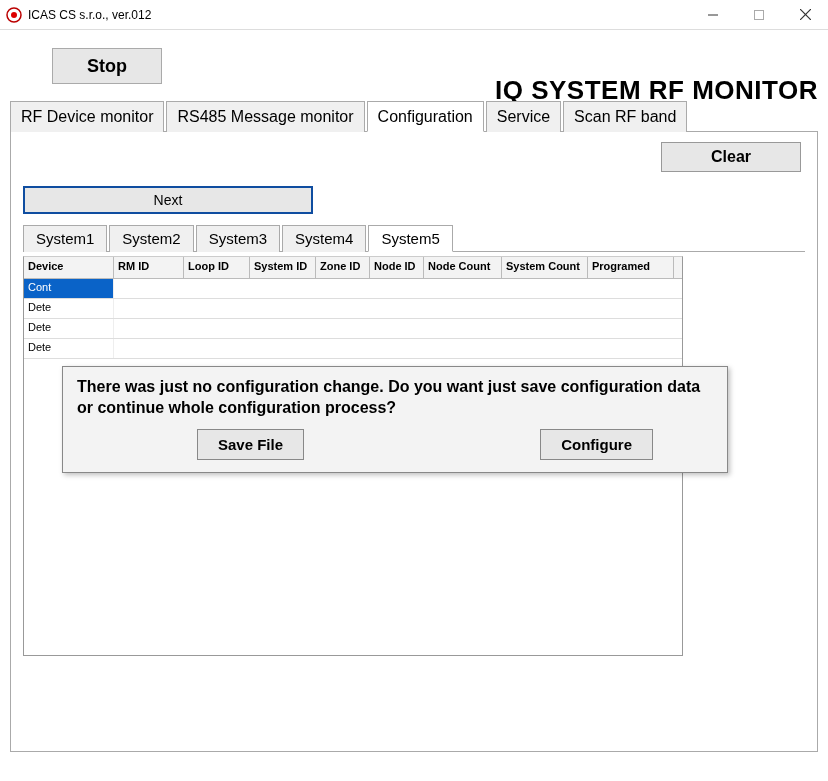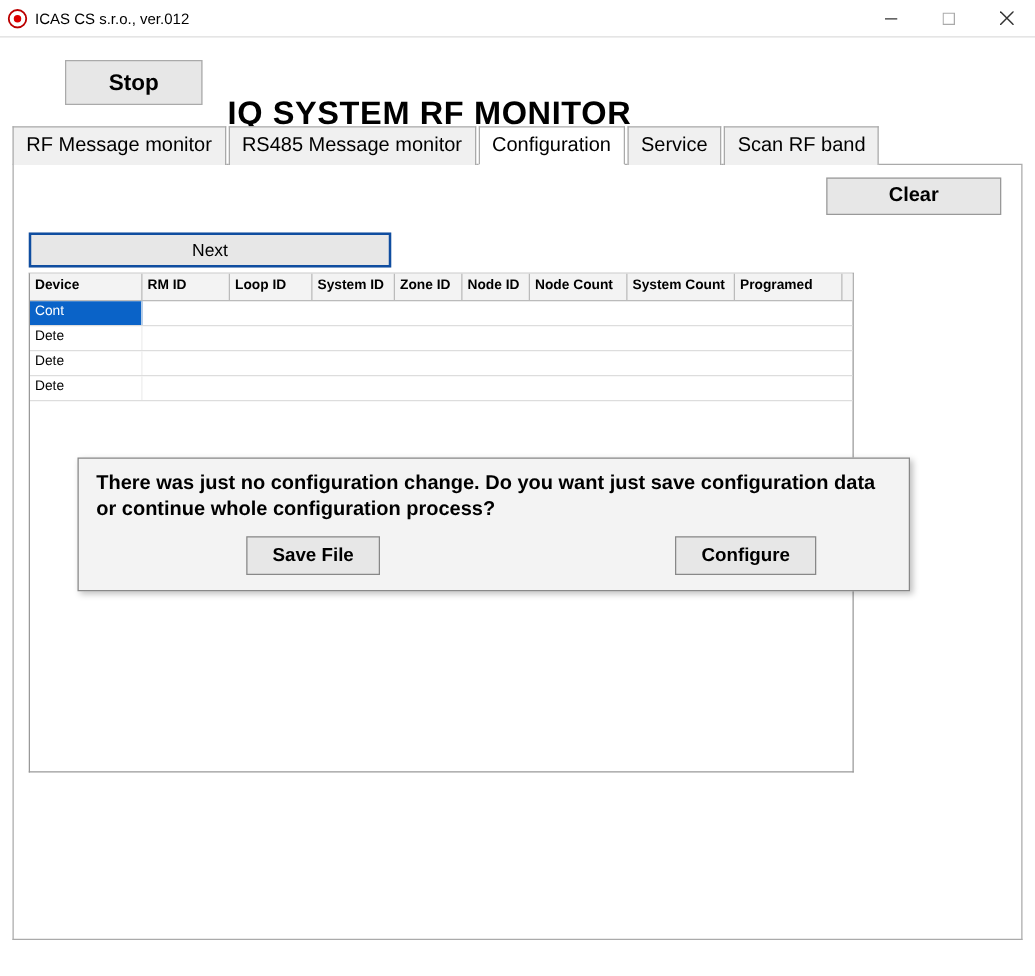--- a/index.html
+++ b/index.html
@@ -59,21 +59,21 @@
     display: flex;
     align-items: center;
     justify-content: center;
     margin-right: 20px;
   }
   .maintitle {
     font-size: 26px;
     font-weight: 900;
     letter-spacing: 0.5px;
     flex: 1;
-    text-align: left;
+    text-align: right;
     font-family: Arial, sans-serif;
     margin-top: 48px;
   }
   .logo {
     width: 110px;
     display: flex;
     align-items: center;
     justify-content: flex-end;
   }
   .tabs-main {
@@ -266,33 +266,40 @@
 </div>
 
 <div class="content">
 
   <div class="toprow">
     <div class="stopbtn">Stop</div>
     <div class="maintitle">IQ SYSTEM RF MONITOR</div>
   </div>
 
   <div class="tabs-main">
-    <div class="tab-main">RF Message monitor</div>
+    <div class="tab-main">RF Device monitor</div>
     <div class="tab-main">RS485 Message monitor</div>
     <div class="tab-main active">Configuration</div>
     <div class="tab-main">Service</div>
     <div class="tab-main">Scan RF band</div>
   </div>
 
   <div class="panel">
     <div class="clearbtn">Clear</div>
 
 
     <div class="nextbtn">Next</div>
 
+    <div class="tabs-sys">
+      <div class="tab-sys">System1</div>
+      <div class="tab-sys">System2</div>
+      <div class="tab-sys">System3</div>
+      <div class="tab-sys">System4</div>
+      <div class="tab-sys active">System5</div>
+    </div>
 
     <div class="grid">
       <div class="grid-header">
         <div class="gh c0">Device</div>
         <div class="gh c1">RM ID</div>
         <div class="gh c2">Loop ID</div>
         <div class="gh c3">System ID</div>
         <div class="gh c4">Zone ID</div>
         <div class="gh c5">Node ID</div>
         <div class="gh c6">Node Count</div>

